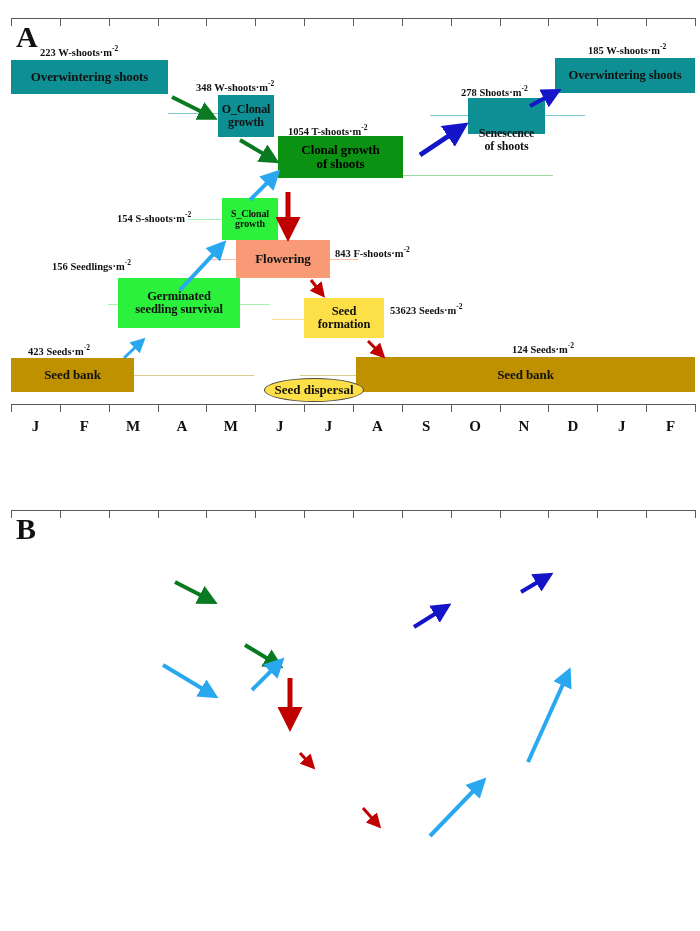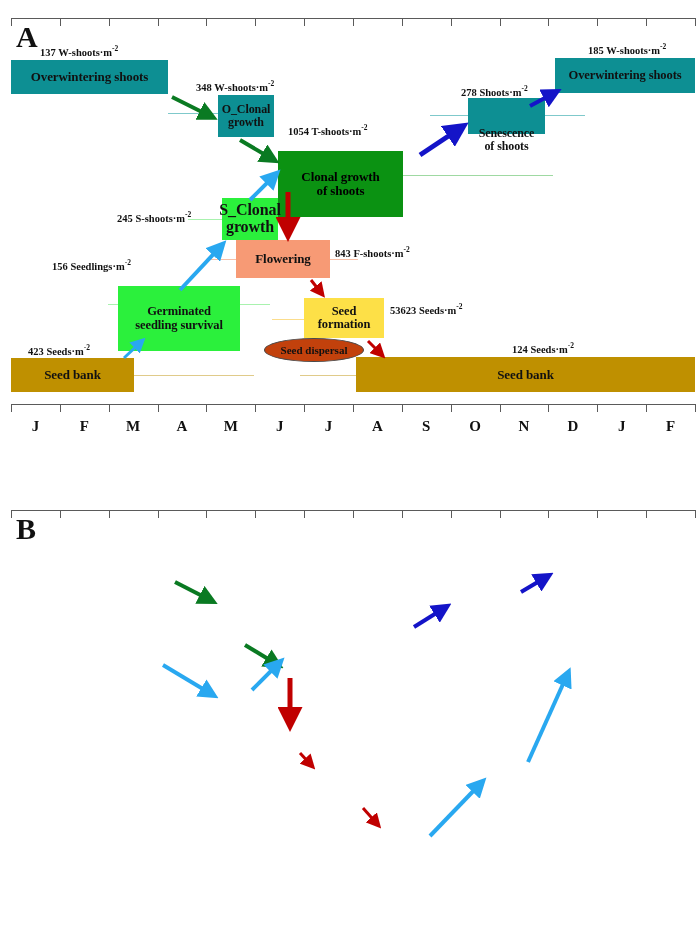--- a/index.html
+++ b/index.html
@@ -83,28 +83,29 @@
   .box.dgreen { background: #0b9212; color: #000; }
   .box.lgreen { background: #2bf03c; }
   .box.salmon { background: #f79a75; }
   .box.amber  { background: #fde047; }
   .box.gold   { background: #bf9000; }
   .ellipse {
     position: absolute;
     box-sizing: border-box;
     border: 1px solid #4a4a4a;
     border-radius: 50%;
-    background: #c2410c;
+    background: #fde047;
     display: flex;
     align-items: center;
     justify-content: center;
     font-weight: bold;
-    font-size: 11px;
-    color: #111;
-    font-family: "Liberation Serif", serif;
+    font-size: 13px;
+    color: #111;
+    font-family: "Liberation Serif", serif;
+    margin-top: 40px;
   }
   
   .val {
     position: absolute;
     font-size: 10.5px;
     font-weight: bold;
     color: #111;
     white-space: nowrap;
     font-family: "Liberation Serif", serif;
   }
@@ -169,67 +170,67 @@
     <div class="lead amber" style="left:358px;top:319px;width:26px;"></div>
     <div class="lead gold" style="left:134px;top:375px;width:120px;"></div>
     <div class="lead gold" style="left:300px;top:375px;width:56px;"></div>
 
     <div class="box teal" style="left:11px;top:60px;width:157px;height:34px;font-size:13px;">Overwintering shoots</div>
 
     <div class="box teal" style="left:218px;top:95px;width:56px;height:42px;font-size:12px;flex-direction:column;">
       <span style="white-space:pre-line;"><span style="display:block">O_Clonal</span><span style="display:block">growth</span></span>
     </div>
 
-    <div class="box dgreen" style="left:278px;top:151px;width:125px;height:66px;font-size:13px;">
+    <div class="box dgreen" style="left:278px;top:136px;width:125px;height:42px;font-size:13px;">
       <span style="white-space:pre-line;display:block;"><span style="display:block">Clonal growth</span><span style="display:block">of shoots</span></span>
     </div>
 
     <div class="box teal" style="left:468px;top:98px;width:77px;height:36px;font-size:12px;">
       <span style="white-space:pre-line;display:block;margin-top:48px;"><span style="display:block">Senescence</span><span style="display:block">of shoots</span></span>
     </div>
 
     <div class="box teal" style="left:555px;top:58px;width:140px;height:35px;font-size:12.5px;">Overwintering shoots</div>
 
-    <div class="box lgreen" style="left:222px;top:198px;width:56px;height:42px;font-size:16px;">
+    <div class="box lgreen" style="left:222px;top:198px;width:56px;height:42px;font-size:10px;">
       <span style="white-space:pre-line;display:block;"><span style="display:block">S_Clonal</span><span style="display:block">growth</span></span>
     </div>
 
-    <div class="box lgreen" style="left:118px;top:286px;width:122px;height:65px;font-size:12.5px;align-items:center;">
+    <div class="box lgreen" style="left:118px;top:278px;width:122px;height:50px;font-size:12.5px;align-items:center;">
       <span style="white-space:pre-line;display:block;"><span style="display:block">Germinated</span><span style="display:block">seedling survival</span></span>
     </div>
 
     <div class="box salmon" style="left:236px;top:240px;width:94px;height:38px;font-size:13px;">Flowering</div>
 
     <div class="box amber" style="left:304px;top:298px;width:80px;height:40px;font-size:12.5px;">
       <span style="white-space:pre-line;display:block;"><span style="display:block">Seed</span><span style="display:block">formation</span></span>
     </div>
 
     <div class="box gold" style="left:11px;top:358px;width:123px;height:34px;font-size:13px;">Seed bank</div>
 
     <div class="box gold" style="left:356px;top:357px;width:339px;height:35px;font-size:13px;">Seed bank</div>
 
     <div class="ellipse" style="left:264px;top:338px;width:100px;height:24px;">Seed dispersal</div>
 
     <div class="val" style="left:40px;top:44px;">
-      <span>137 W-shoots·m</span><sup>-2</sup>
+      <span>223 W-shoots·m</span><sup>-2</sup>
     </div>
     <div class="val" style="left:196px;top:79px;text-align:right;">
       <span>348 W-shoots·m</span><sup>-2</sup>
     </div>
     <div class="val" style="left:288px;top:123px;">
       <span>1054 T-shoots·m</span><sup>-2</sup>
     </div>
     <div class="val" style="left:461px;top:84px;">
       <span>278 Shoots·m</span><sup>-2</sup>
     </div>
     <div class="val" style="left:588px;top:42px;">
       <span>185 W-shoots·m</span><sup>-2</sup>
     </div>
     <div class="val" style="left:117px;top:210px;">
-      <span>245 S-shoots·m</span><sup>-2</sup>
+      <span>154 S-shoots·m</span><sup>-2</sup>
     </div>
     <div class="val" style="left:52px;top:258px;">
       <span>156 Seedlings·m</span><sup>-2</sup>
     </div>
     <div class="val" style="left:335px;top:245px;">
       <span>843 F-shoots·m</span><sup>-2</sup>
     </div>
     <div class="val" style="left:390px;top:302px;">
       <span>53623 Seeds·m</span><sup>-2</sup>
     </div>

